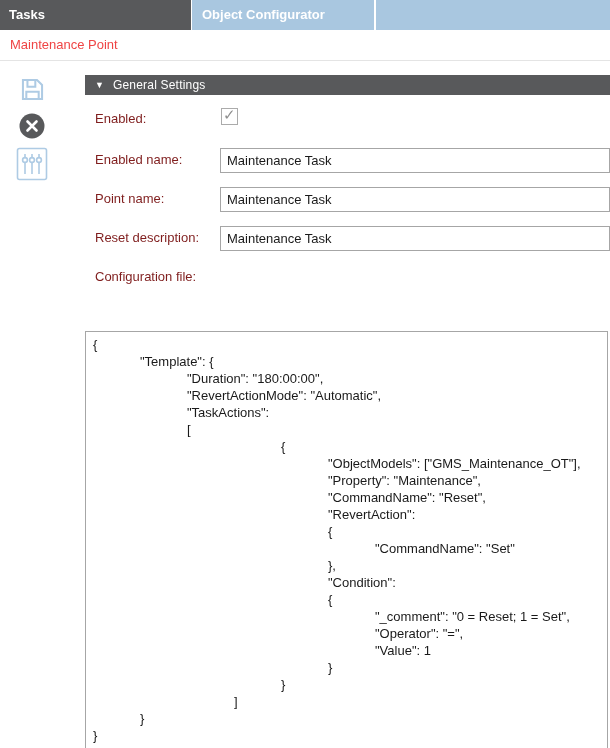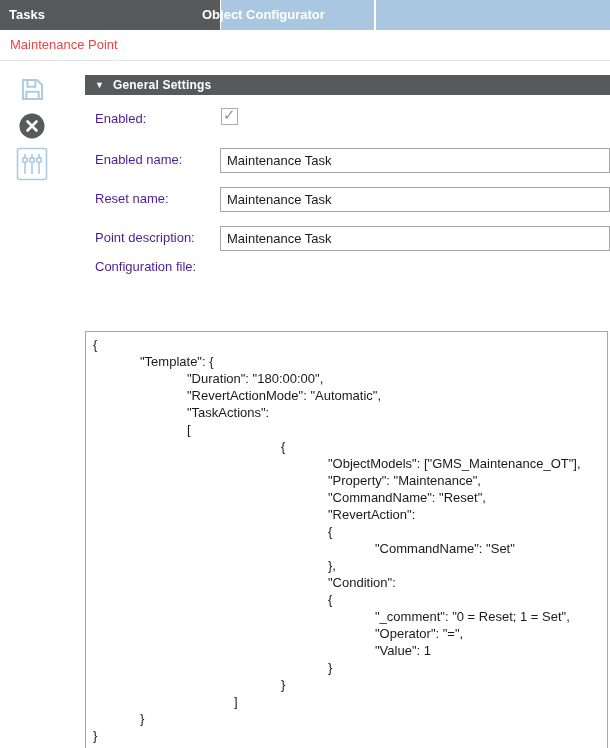--- a/index.html
+++ b/index.html
@@ -3,43 +3,43 @@
 <meta charset="utf-8">
 <style>
   html,body{margin:0;padding:0;background:#fff;}
   .screen{position:relative;width:610px;height:748px;overflow:hidden;background:#fff;
           font-family:"Liberation Sans", sans-serif;}
 
   
   .tabbar{position:absolute;left:0;top:0;width:610px;height:30px;background:#A9C7E0;}
   .tab{color:#fff;font-size:13px;font-weight:bold;line-height:30px;box-sizing:border-box;
        white-space:nowrap;overflow:hidden;}
-  .tab-tasks{position:absolute;left:0;top:0;width:221px;height:30px;background:#58595B;
+  .tab-tasks{position:absolute;left:0;top:0;width:192px;height:30px;background:#58595B;
              padding-left:9px;border-right:1px solid #fff;}
   .tab-oc{position:absolute;left:193px;top:0;width:181px;height:30px;padding-left:9px;}
   .tab-sep{position:absolute;left:374px;top:0;width:2px;height:30px;background:#fff;}
 
   
   .breadcrumb{position:absolute;left:10px;top:37px;font-size:13px;color:#ef4444;}
   .topline{position:absolute;left:0;top:60px;width:610px;height:1px;background:#e4e4e4;}
 
   
   .tbtn{position:absolute;background:none;border:none;padding:0;margin:0;cursor:pointer;line-height:0;}
   .btn-save{left:19px;top:76px;}
   .btn-cancel{left:18px;top:112px;}
   .btn-settings{left:16px;top:147px;}
 
   
   .section-header{position:absolute;left:85px;top:75px;right:0;height:20px;background:#58595B;
                   color:#fff;display:flex;align-items:center;box-sizing:border-box;padding-left:10px;}
   .section-header .tri{font-size:9px;margin-right:9px;line-height:1;}
-  .section-header .ttl{font-size:12px;font-weight:bold;letter-spacing:.2px;}
+  .section-header .ttl{font-size:12px;font-weight:normal;letter-spacing:.2px;}
 
   
-  .flabel{position:absolute;left:95px;font-size:13px;color:#4c1d95;}
+  .flabel{position:absolute;left:95px;font-size:13px;color:#7f1d1d;}
   .finput{position:absolute;left:220px;right:0;height:25px;border:1px solid #A6A6A6;background:#fff;
           font-family:"Liberation Sans", sans-serif;font-size:13px;color:#1a1a1a;
           padding:0 6px;box-sizing:border-box;outline:none;}
   .checkbox{position:absolute;left:221px;top:108px;width:17px;height:17px;border:1px solid #ababab;
             background:#fff;box-sizing:border-box;}
   .checkbox .mark{position:absolute;left:1px;top:-3px;font-size:15px;color:#8f8f8f;line-height:1.2;}
 
   
   .codebox{position:absolute;left:85px;top:331px;right:2px;height:520px;border:1px solid #A6A6A6;
            background:#fff;box-sizing:border-box;padding:4px 0 0 7px;overflow:hidden;}
@@ -101,27 +101,27 @@
   </div>
 
   <div class="flabel" style="top:111px">Enabled:</div>
   <div class="checkbox">
     <span class="mark">✓</span>
   </div>
 
   <div class="flabel" style="top:152px">Enabled name:</div>
   <input class="finput" style="top: 148px;" type="text" value="Maintenance Task">
 
-  <div class="flabel" style="top:191px">Reset name:</div>
+  <div class="flabel" style="top:191px">Point name:</div>
   <input class="finput" style="top: 187px;" type="text" value="Maintenance Task">
 
-  <div class="flabel" style="top:230px">Point description:</div>
+  <div class="flabel" style="top:230px">Reset description:</div>
   <input class="finput" style="top: 226px;" type="text" value="Maintenance Task">
 
-  <div class="flabel" style="top:259px">Configuration file:</div>
+  <div class="flabel" style="top:269px">Configuration file:</div>
 
   <div class="codebox">
     <pre>{
 	"Template": {
 		"Duration": "180:00:00",
 		"RevertActionMode": "Automatic",
 		"TaskActions":
 		[
 				{
 					"ObjectModels": ["GMS_Maintenance_OT"],

